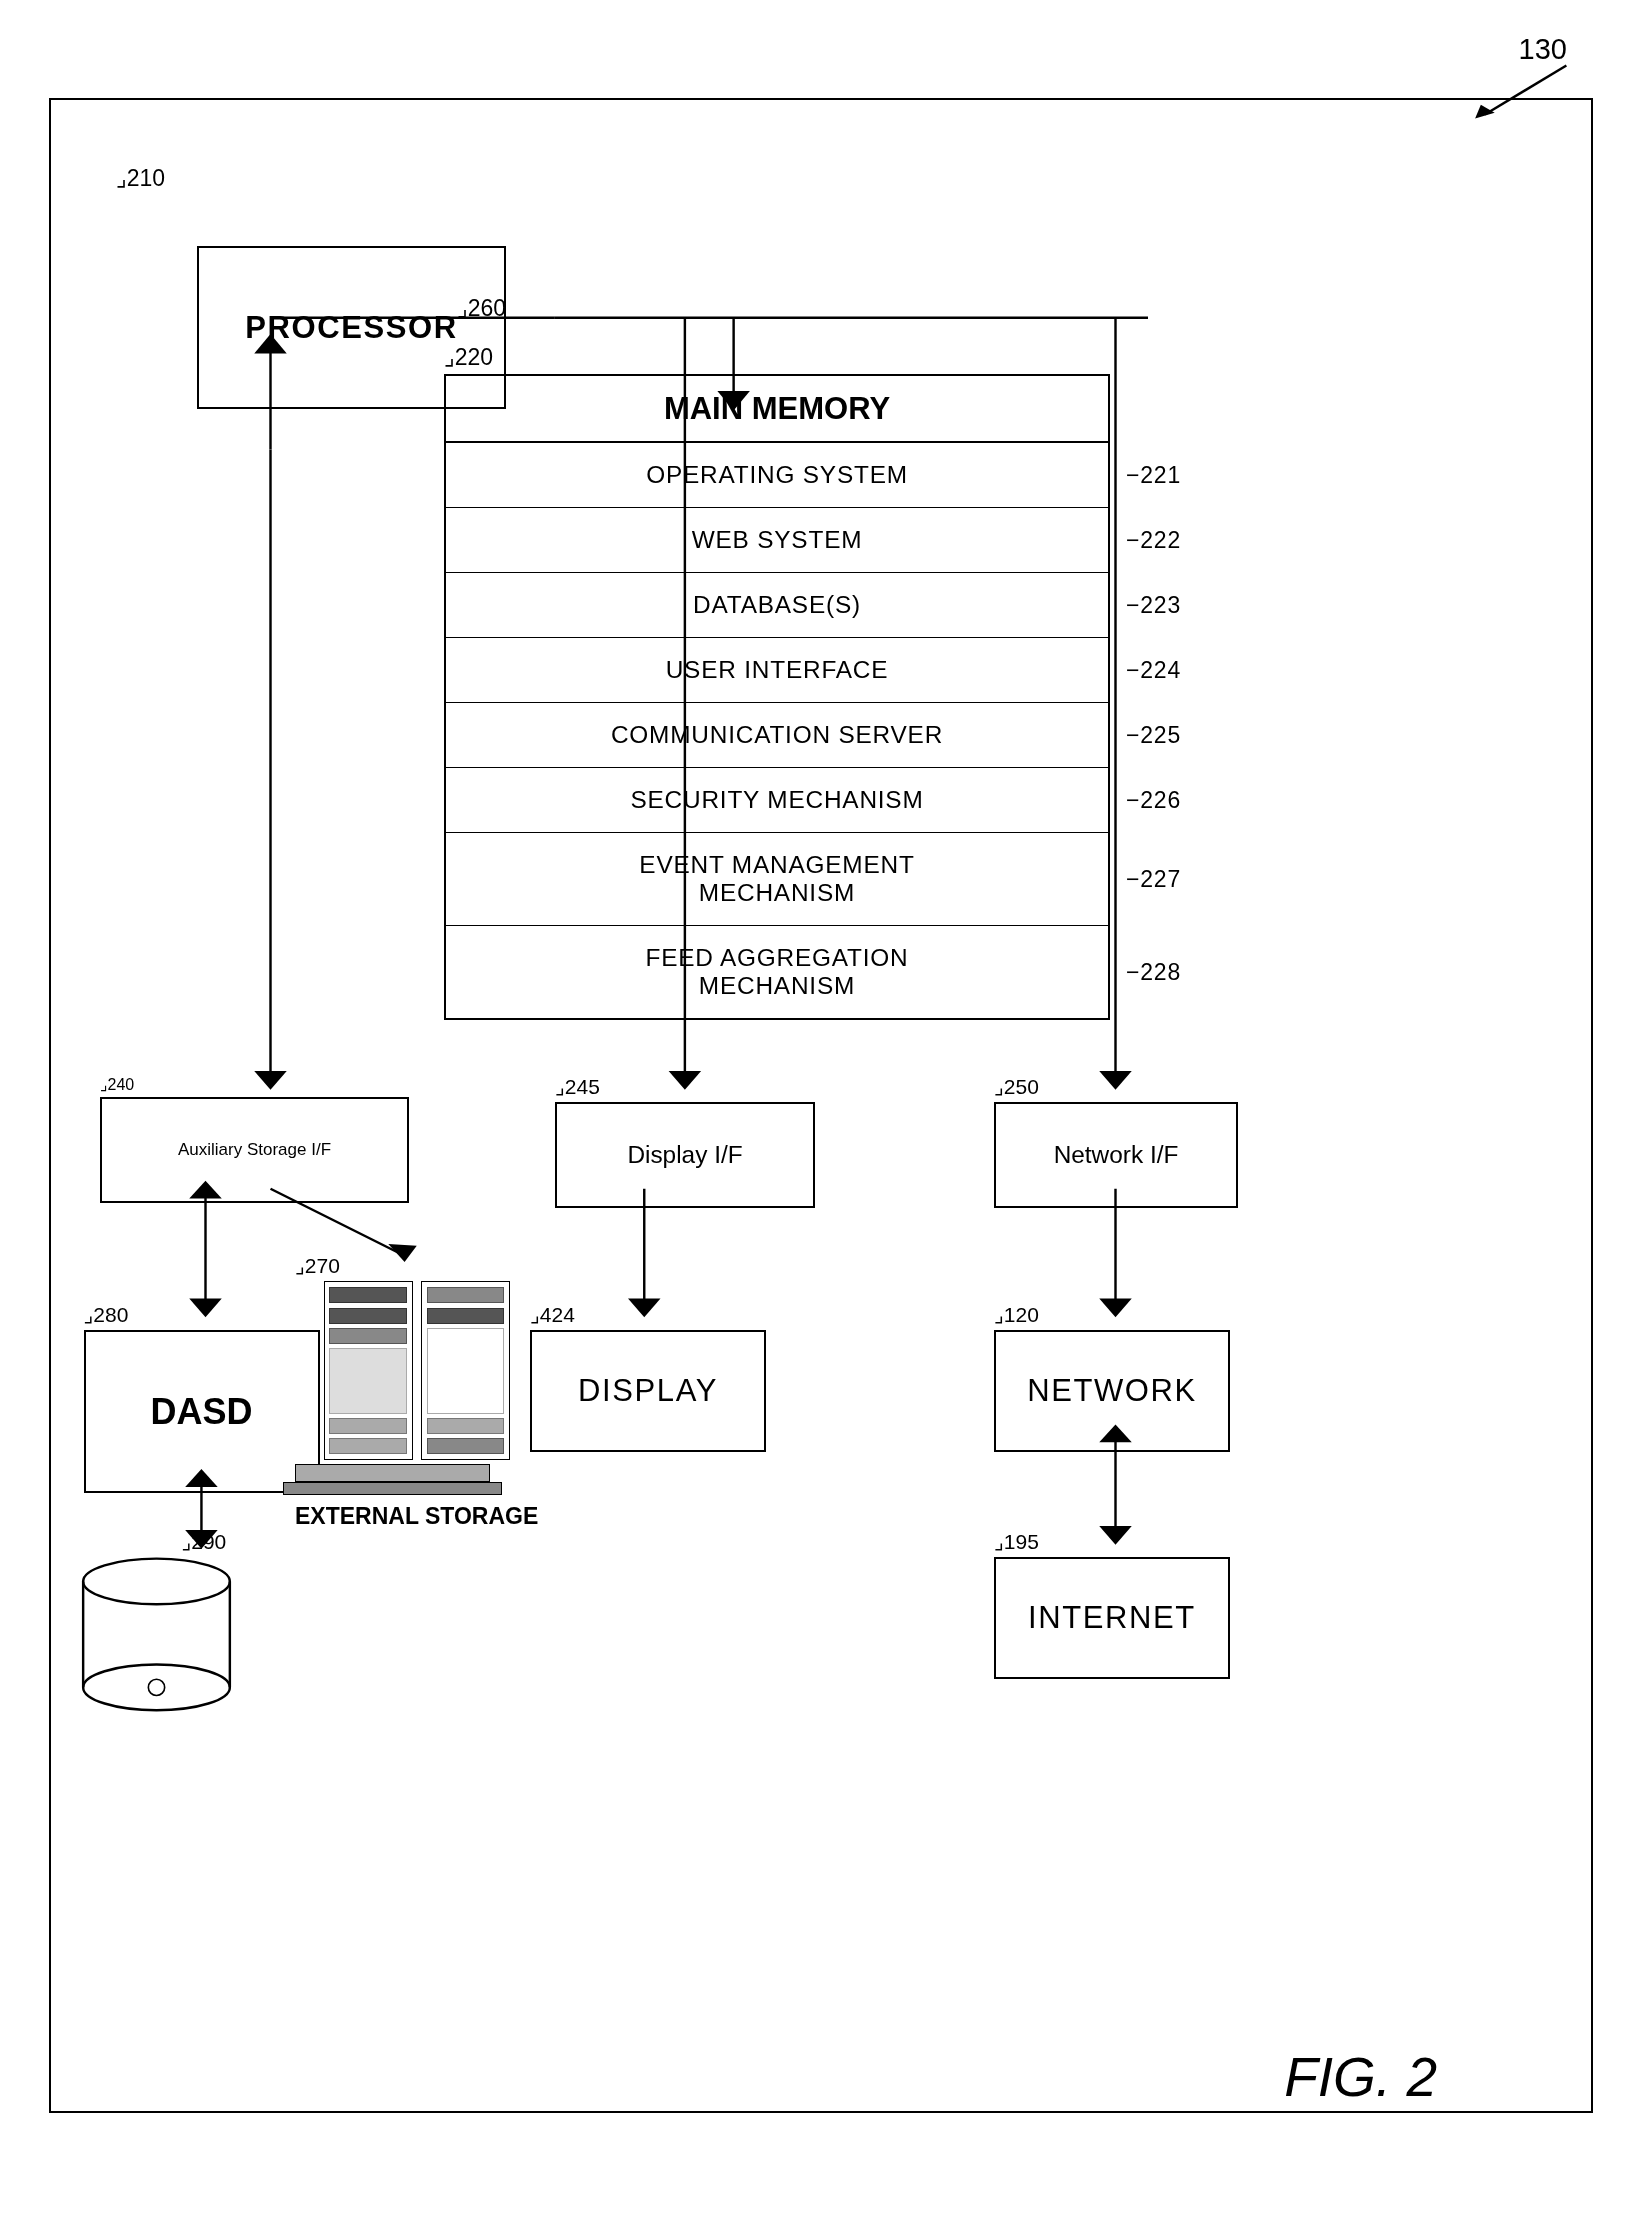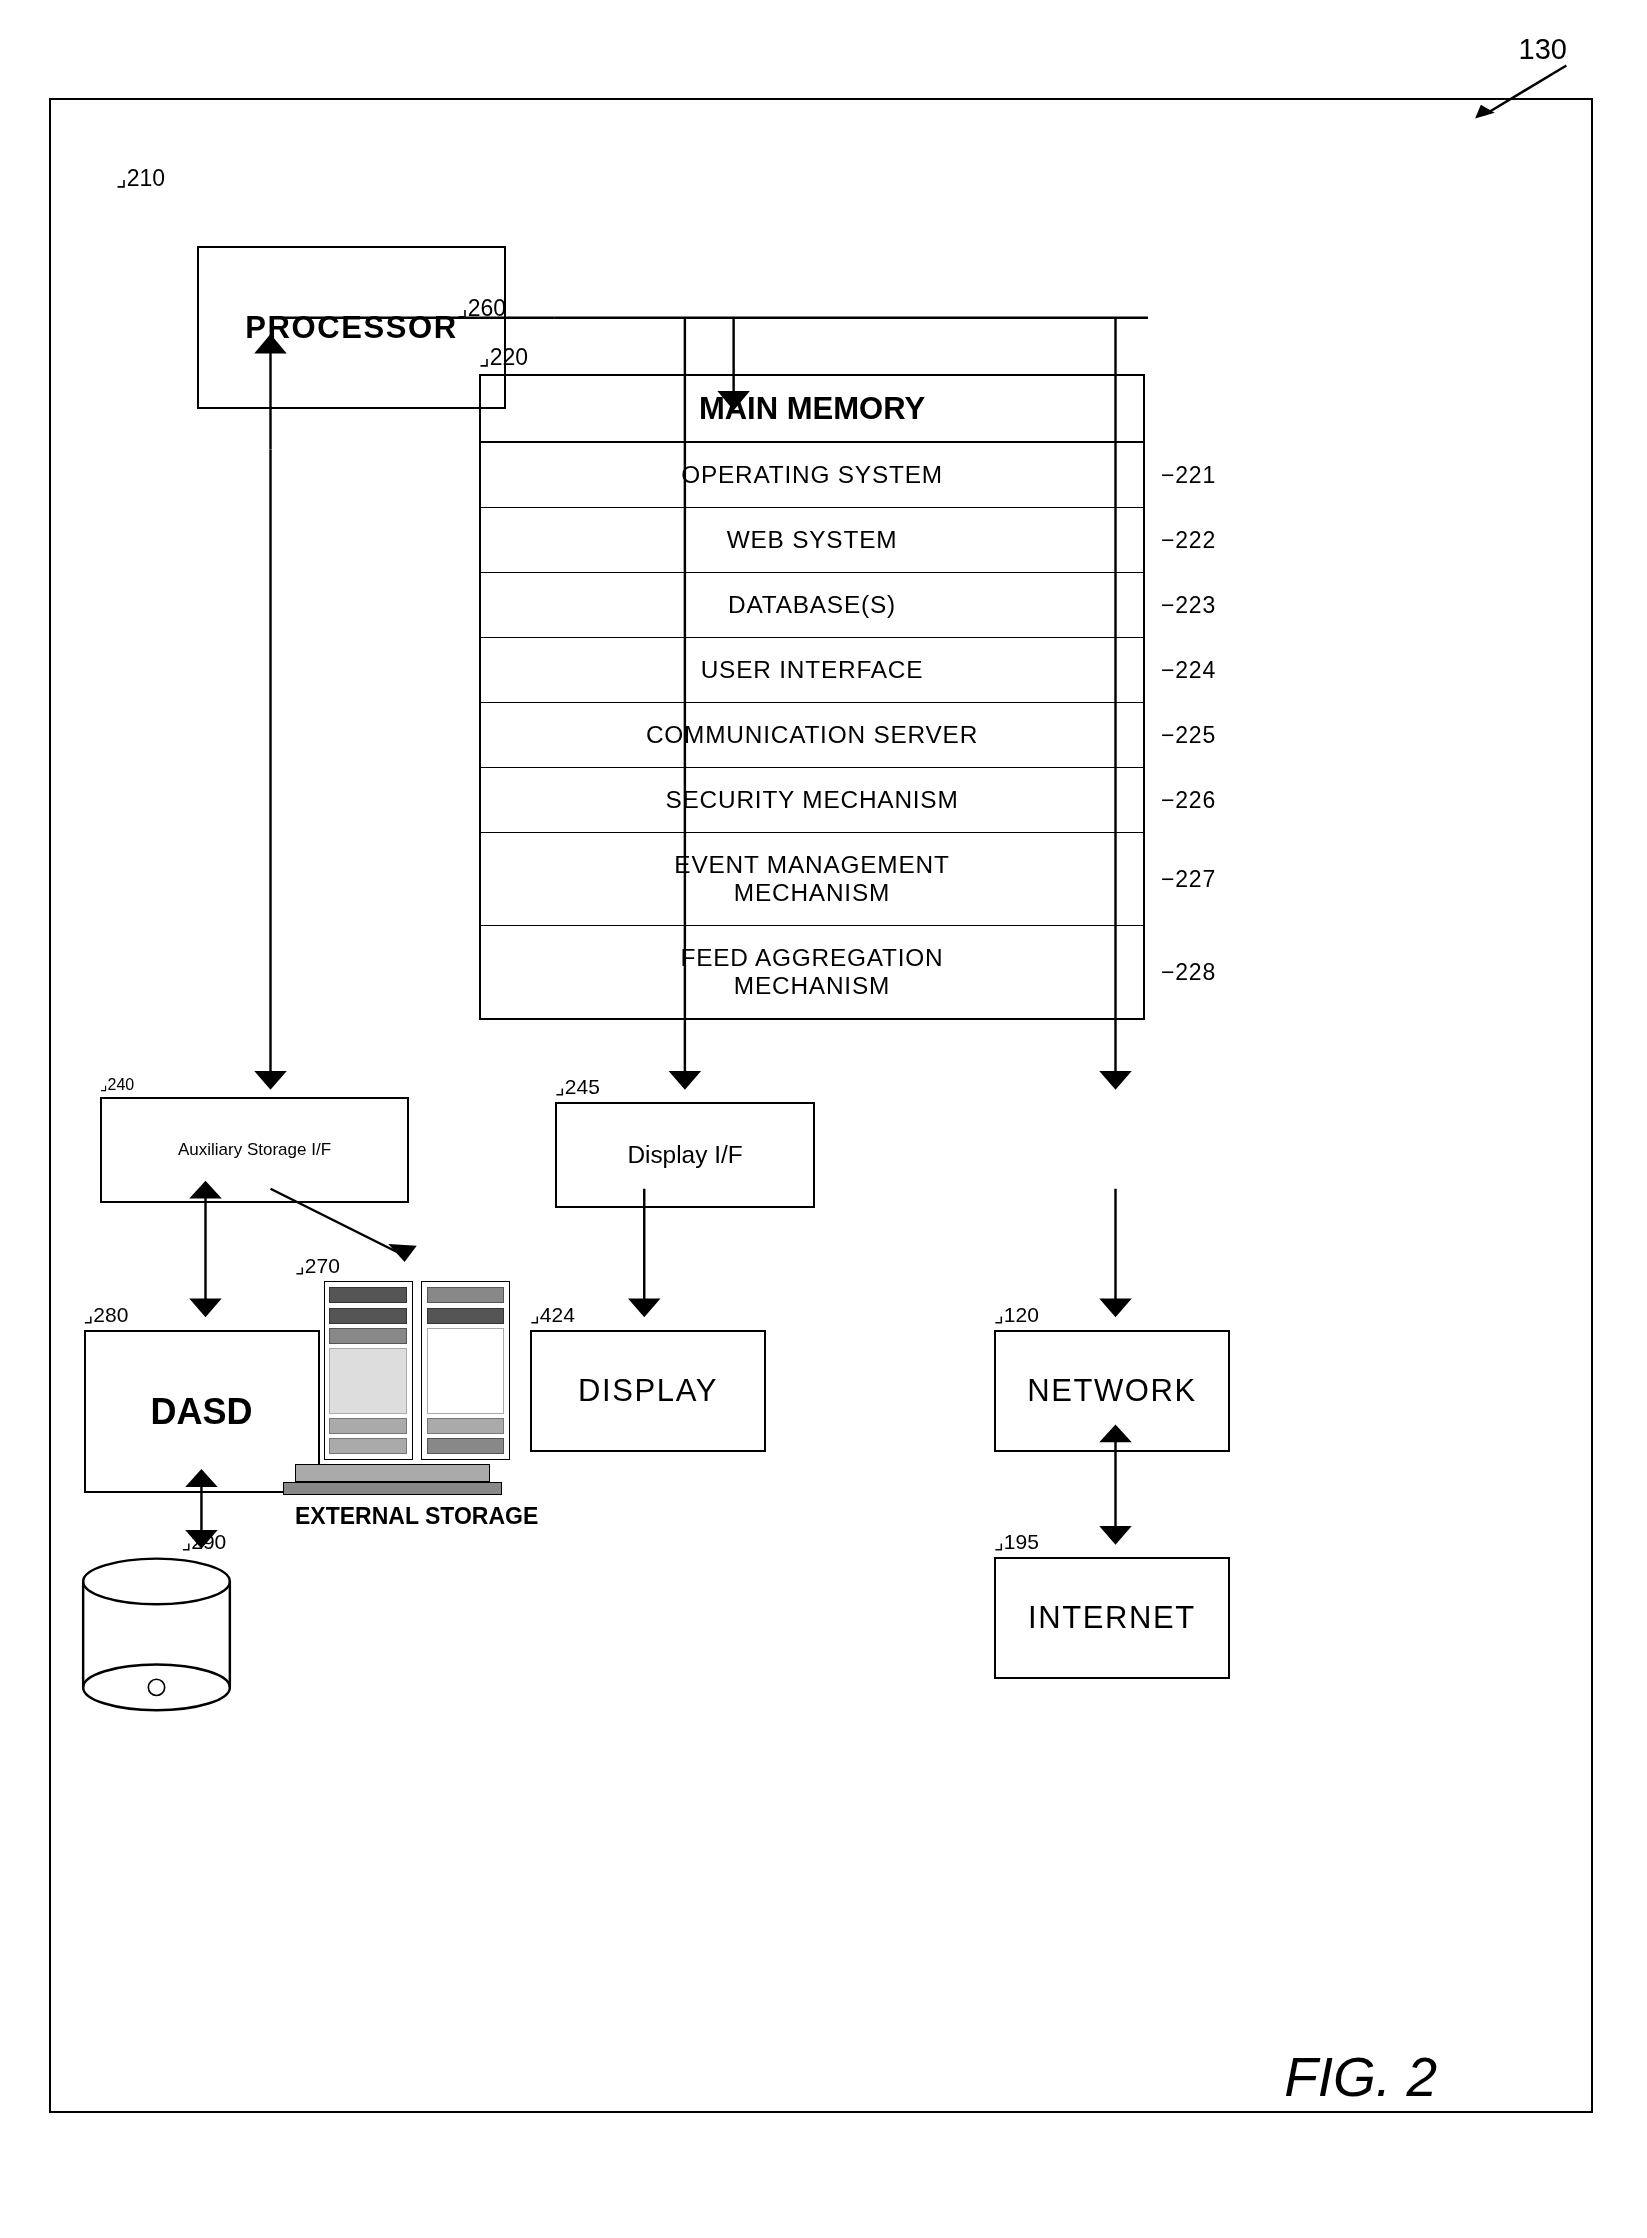--- a/index.html
+++ b/index.html
@@ -242,21 +242,21 @@
 
   <div class="outer-box">
 
     <div style="position:absolute; top:65px; left:65px;">
       <div style="font-size:23px; margin-bottom:3.3px;">⌟210</div>
       <div class="processor-box">
         <span class="processor-label">PROCESSOR</span>
       </div>
     </div>
 
-    <div style="position:absolute; top:244px; left:428px; width:666px;">
+    <div style="position:absolute; top:244px; left:393px; width:666px;">
       <div style="font-size:23px; margin-bottom:3.3px;">⌟220</div>
       <div class="main-memory-box" style="position:relative; left:0; top:0; width:666px;">
         <div class="main-memory-title">MAIN MEMORY</div>
 
         <div class="memory-row" style="position:relative;">
           <span>OPERATING SYSTEM</span>
           <span class="mem-row-num">−221</span>
         </div>
 
         <div class="memory-row" style="position:relative;">
@@ -305,20 +305,26 @@
       </div>
     </div>
 
     <div style="position:absolute; top:975px; left:504px;">
       <div style="font-size:21px; margin-bottom:3.3px;">⌟245</div>
       <div class="display-if-box" style="position:relative; left:0; top:0;">
         <span class="display-if-label">Display I/F</span>
       </div>
     </div>
 
+    <div style="position:absolute; top:975px; left:943px;">
+      <div style="font-size:21px; margin-bottom:3.3px;">⌟250</div>
+      <div class="network-if-box" style="position:relative; left:0; top:0;">
+        <span class="network-if-label">Network I/F</span>
+      </div>
+    </div>
 
     <div style="position:absolute; top:1203px; left:32.5px;">
       <div style="font-size:21px; margin-bottom:3.3px;">⌟280</div>
       <div class="dasd-box" style="position:relative; left:0; top:0;">
         <span class="dasd-label">DASD</span>
       </div>
     </div>
 
     <div style="position:absolute; top:1203px; left:479px;">
       <div style="font-size:21px; margin-bottom:3.3px;">⌟424</div>

